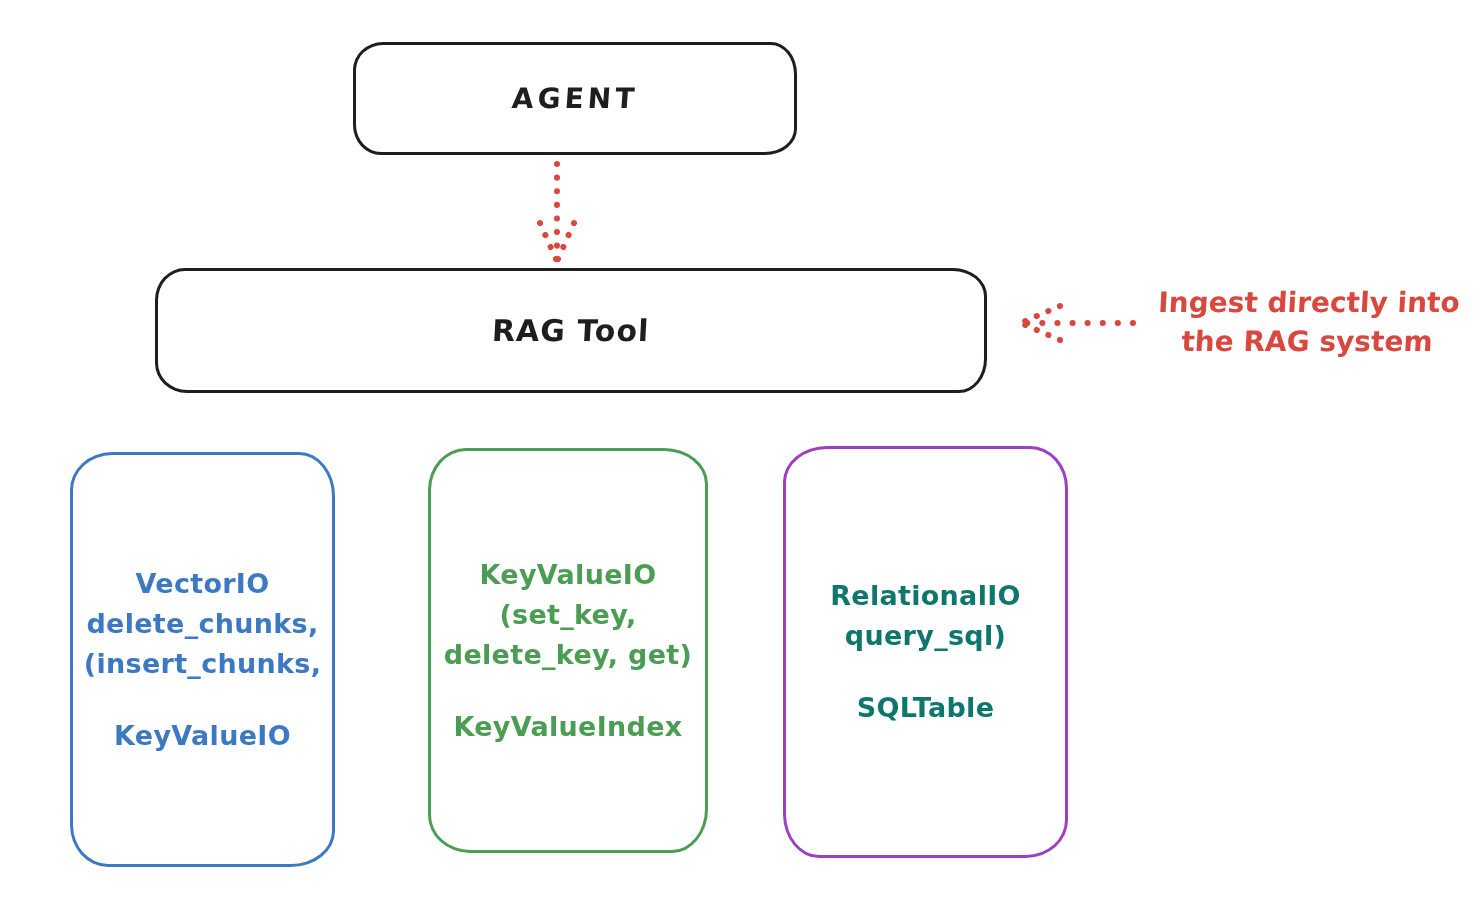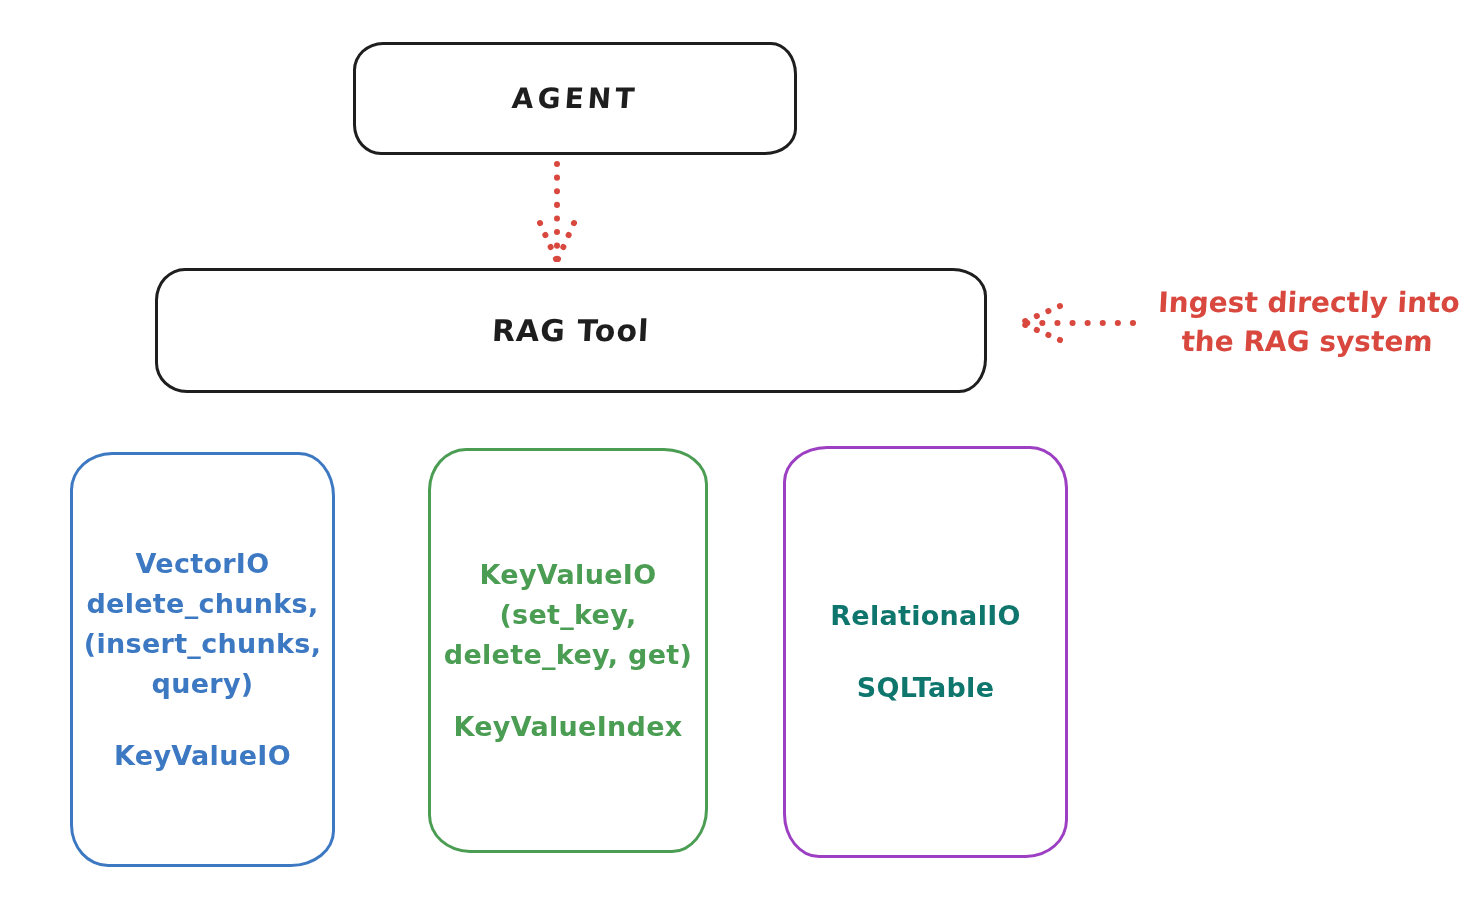--- a/index.html
+++ b/index.html
@@ -127,34 +127,34 @@
   <div class="annotation" style="color: rgb(217, 72, 62);">
     <div>Ingest directly into</div>
     <div>the RAG system</div>
   </div>
 
   <div class="io-box io-box-vector" style="border-color: rgb(61, 121, 194);">
     <div class="io-text" style="color: rgb(61, 121, 194);">
       <div>VectorIO</div>
       <div>delete_chunks,</div>
       <div>(insert_chunks,</div>
-      <div>query)</div>
       <div class="io-index">KeyValueIO</div>
     </div>
   </div>
 
   <div class="io-box io-box-keyvalue" style="border-color: rgb(74, 157, 82);">
     <div class="io-text" style="color: rgb(74, 157, 82);">
       <div>KeyValueIO</div>
       <div>(set_key,</div>
       <div>delete_key, get)</div>
       <div class="io-index">KeyValueIndex</div>
     </div>
   </div>
 
   <div class="io-box io-box-relational" style="border-color: rgb(156, 63, 194);">
     <div class="io-text" style="color: #0f766e;">
       <div>RelationalIO</div>
+      <div>query_sql)</div>
       <div class="io-index">SQLTable</div>
     </div>
   </div>
 
 </div>
 
 </body></html>

